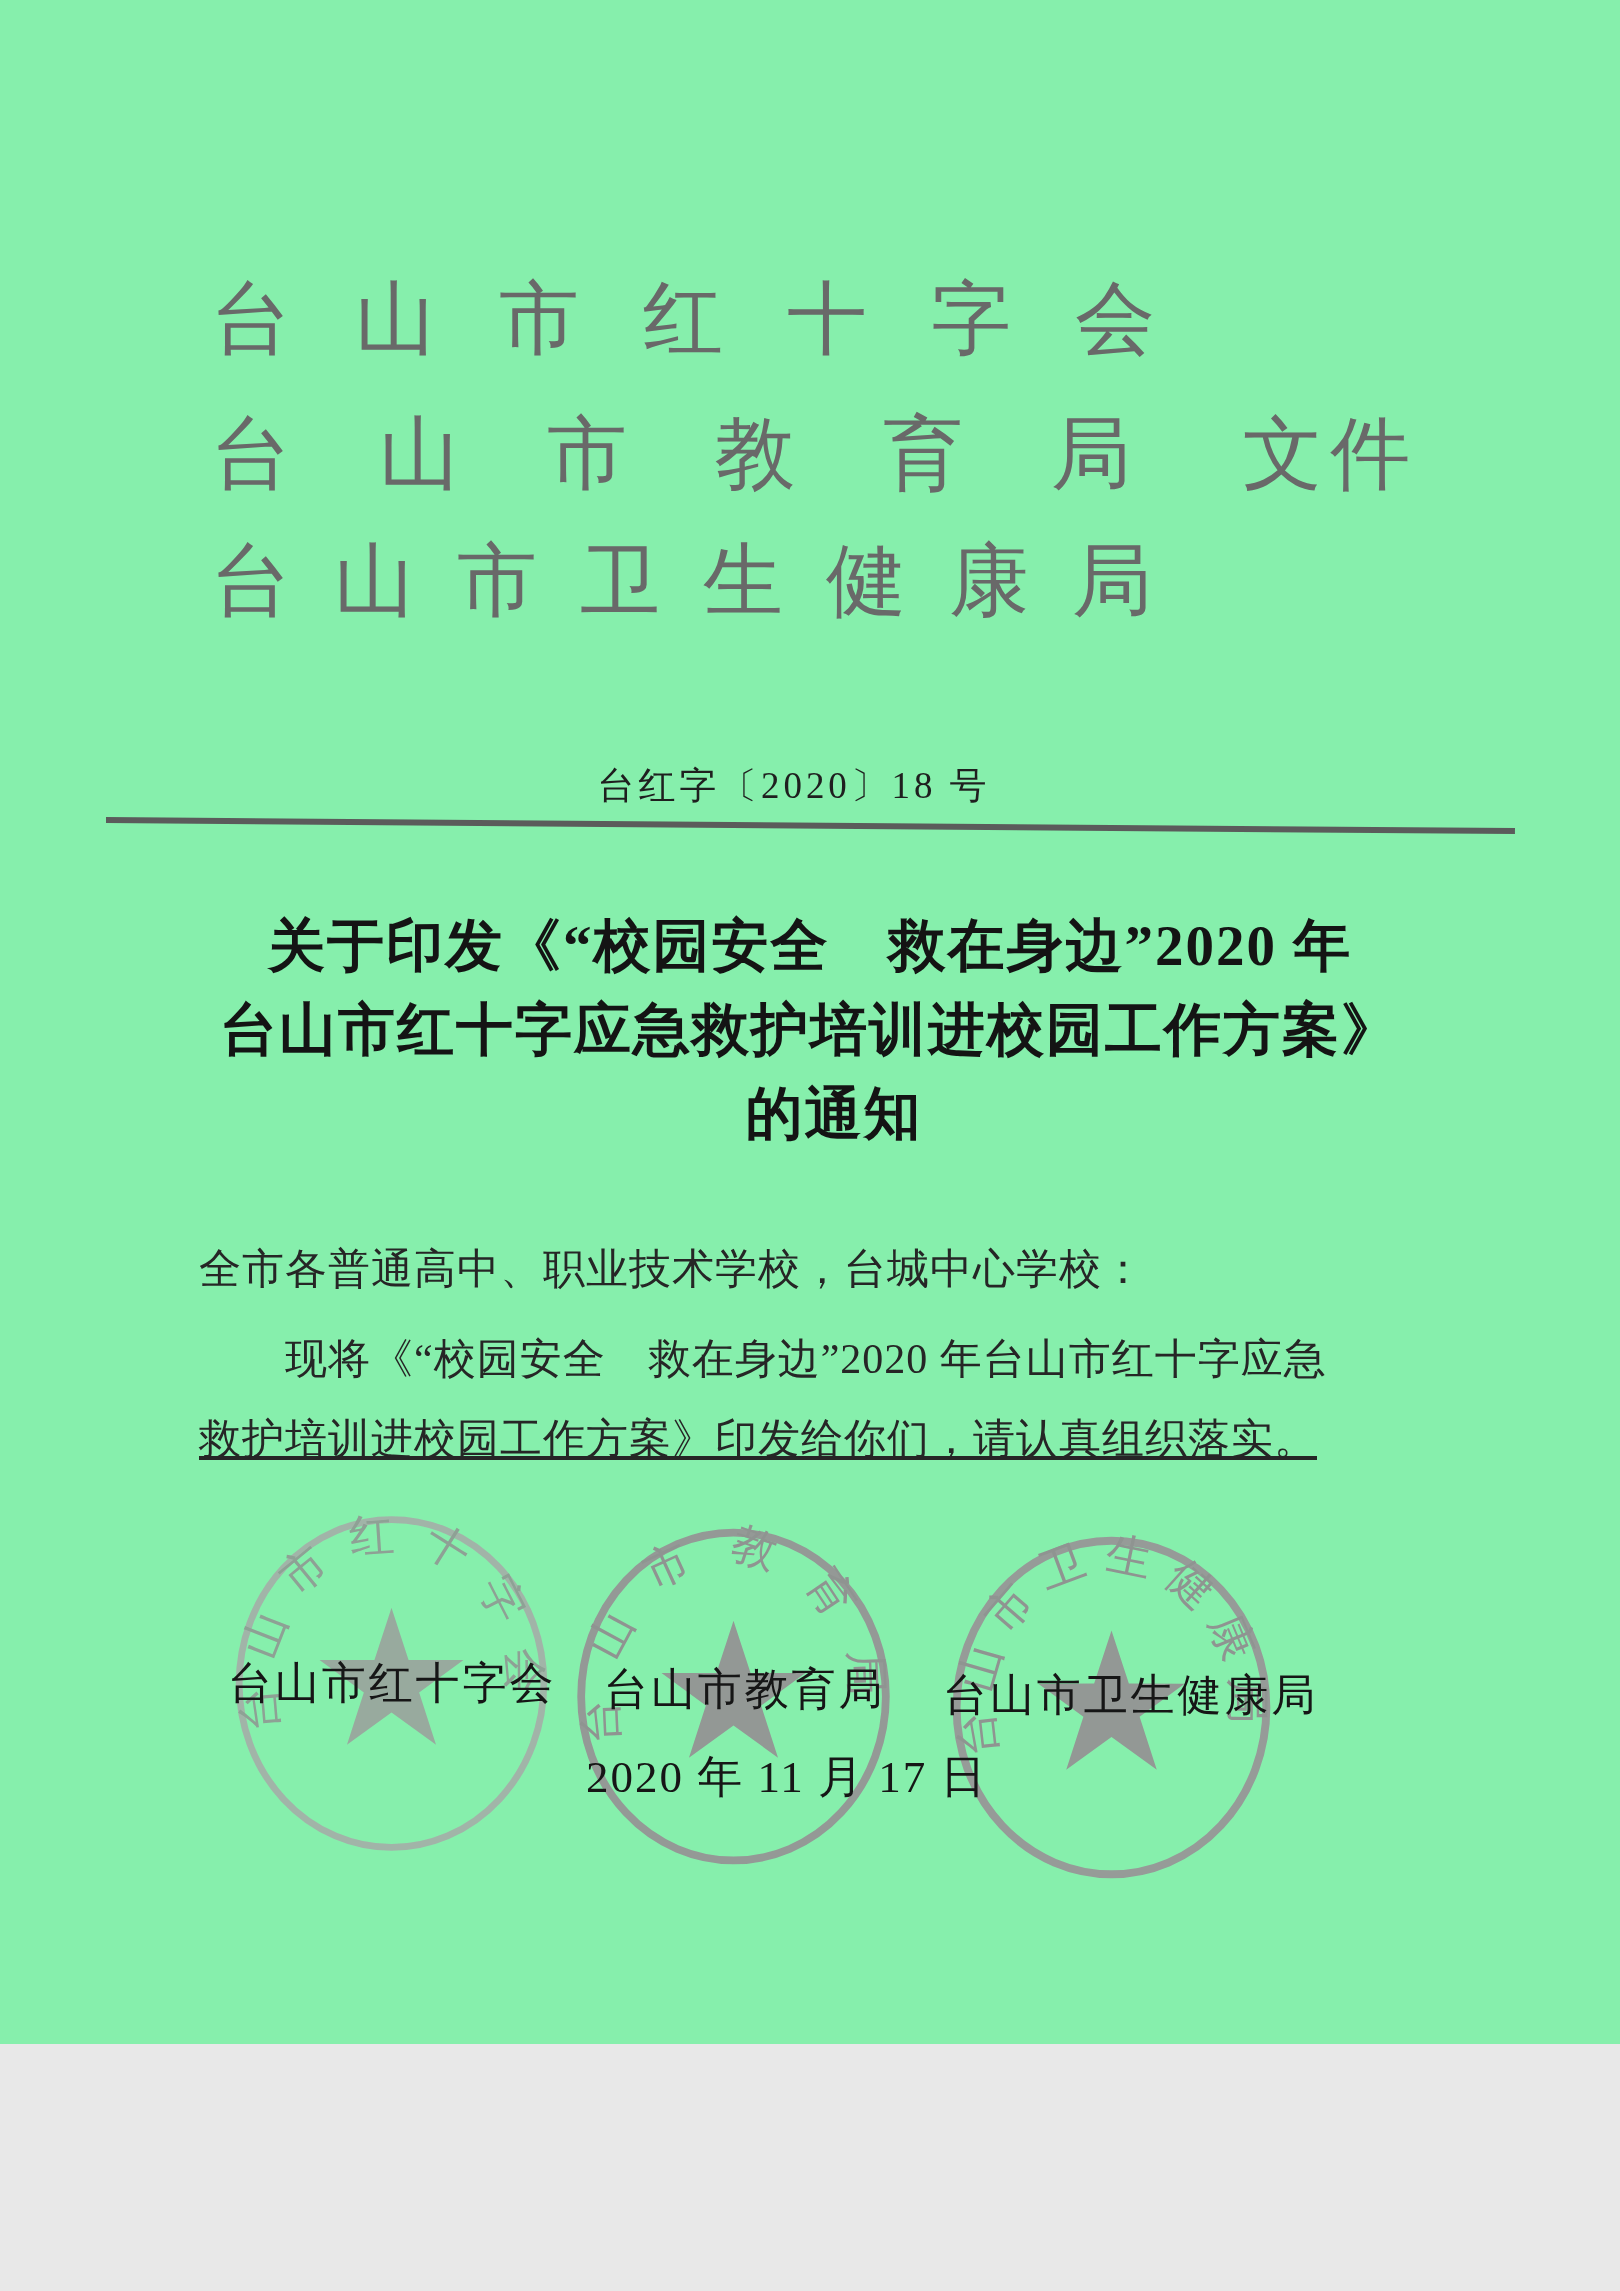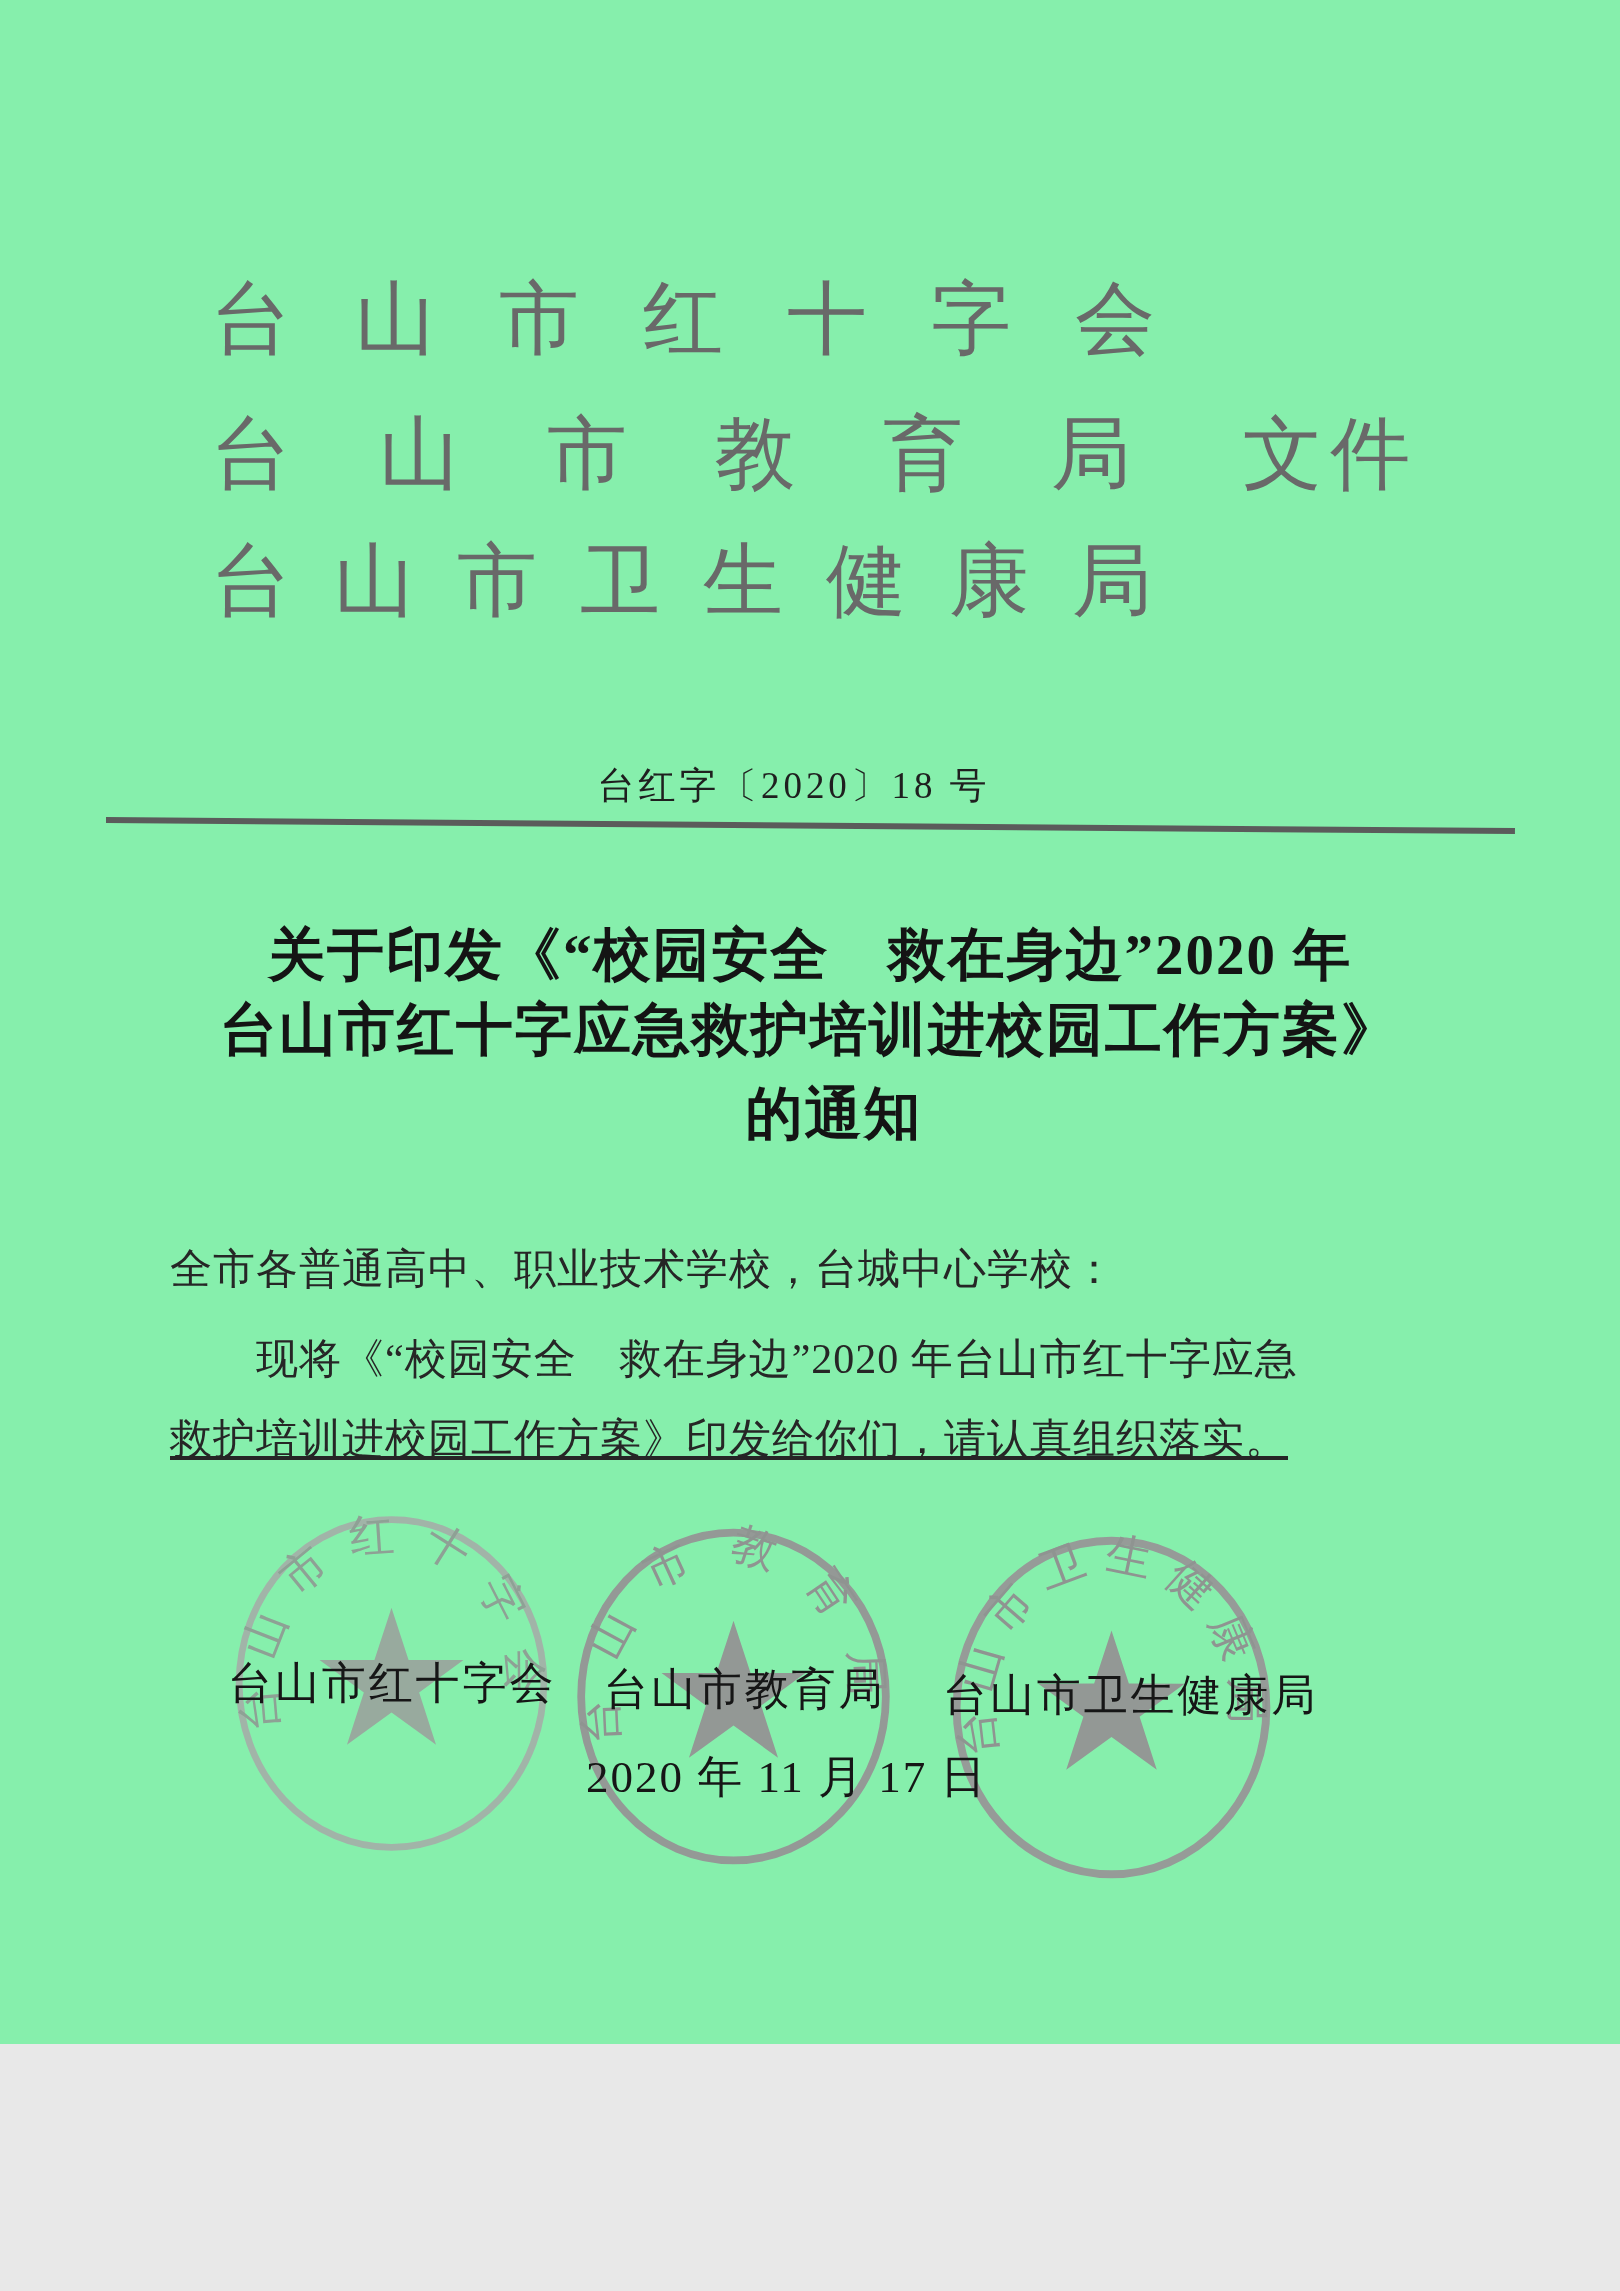--- a/index.html
+++ b/index.html
@@ -38,26 +38,26 @@
     background:#5b5b5b;
     transform:rotate(0.45deg);transform-origin:left center;
   }
   
   .title-line{
     position:absolute;left:0;width:100%;
     text-align:center;
     font-size:57px;font-weight:bold;color:#141414;
     letter-spacing:2px;white-space:nowrap;
   }
-  .title1{top:908px;margin-top:9px;}
+  .title1{top:908px;}
   .title2{top:992px;}
   .title3{top:1076px;padding-left:24px;}
   
   .body-line{
-    position:absolute;left:170px;width:1255px;
+    position:absolute;left:199px;width:1255px;
     font-size:42px;color:#262626;letter-spacing:1px;
     white-space:nowrap;
   }
   .salutation{top:1241px;}
   .para-l1{top:1331px;text-indent:86px;font-family:Liberation Serif, serif;}
   .para-l2{top:1411px;text-decoration:underline;}
   
   .stamp{position:absolute;}
   .stamp text{
     font-family:"Liberation Serif","DejaVu Serif",serif;

